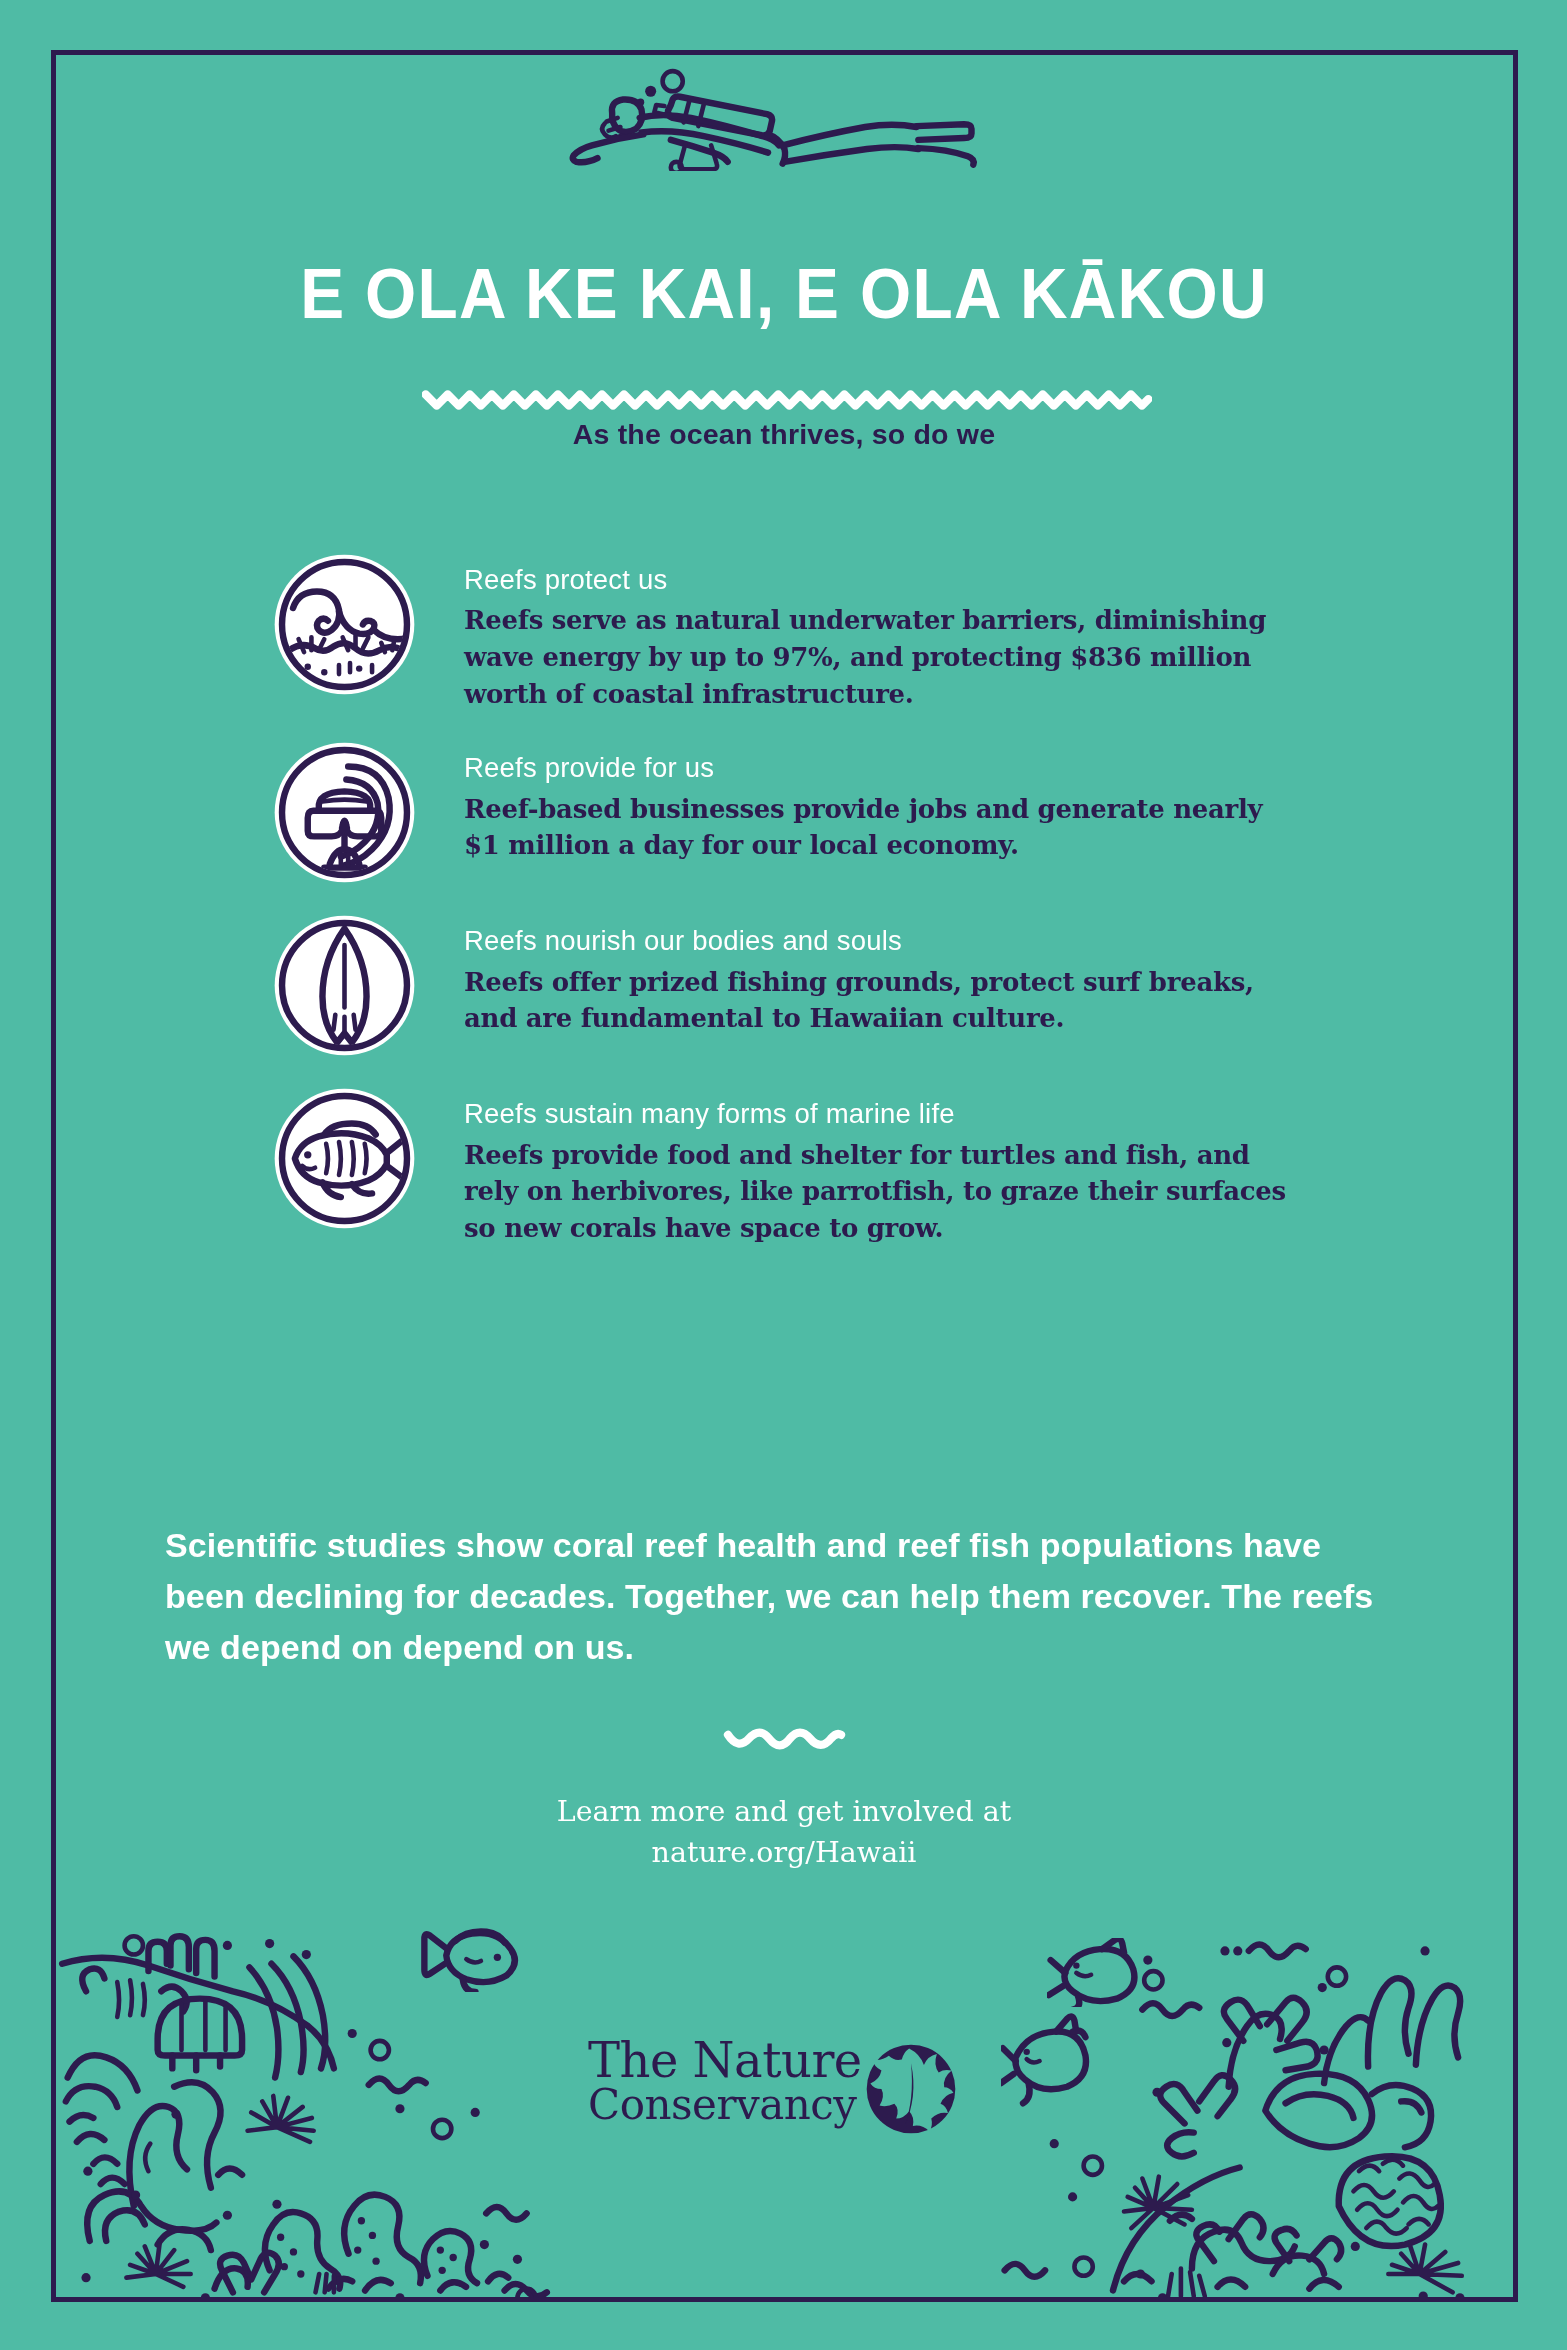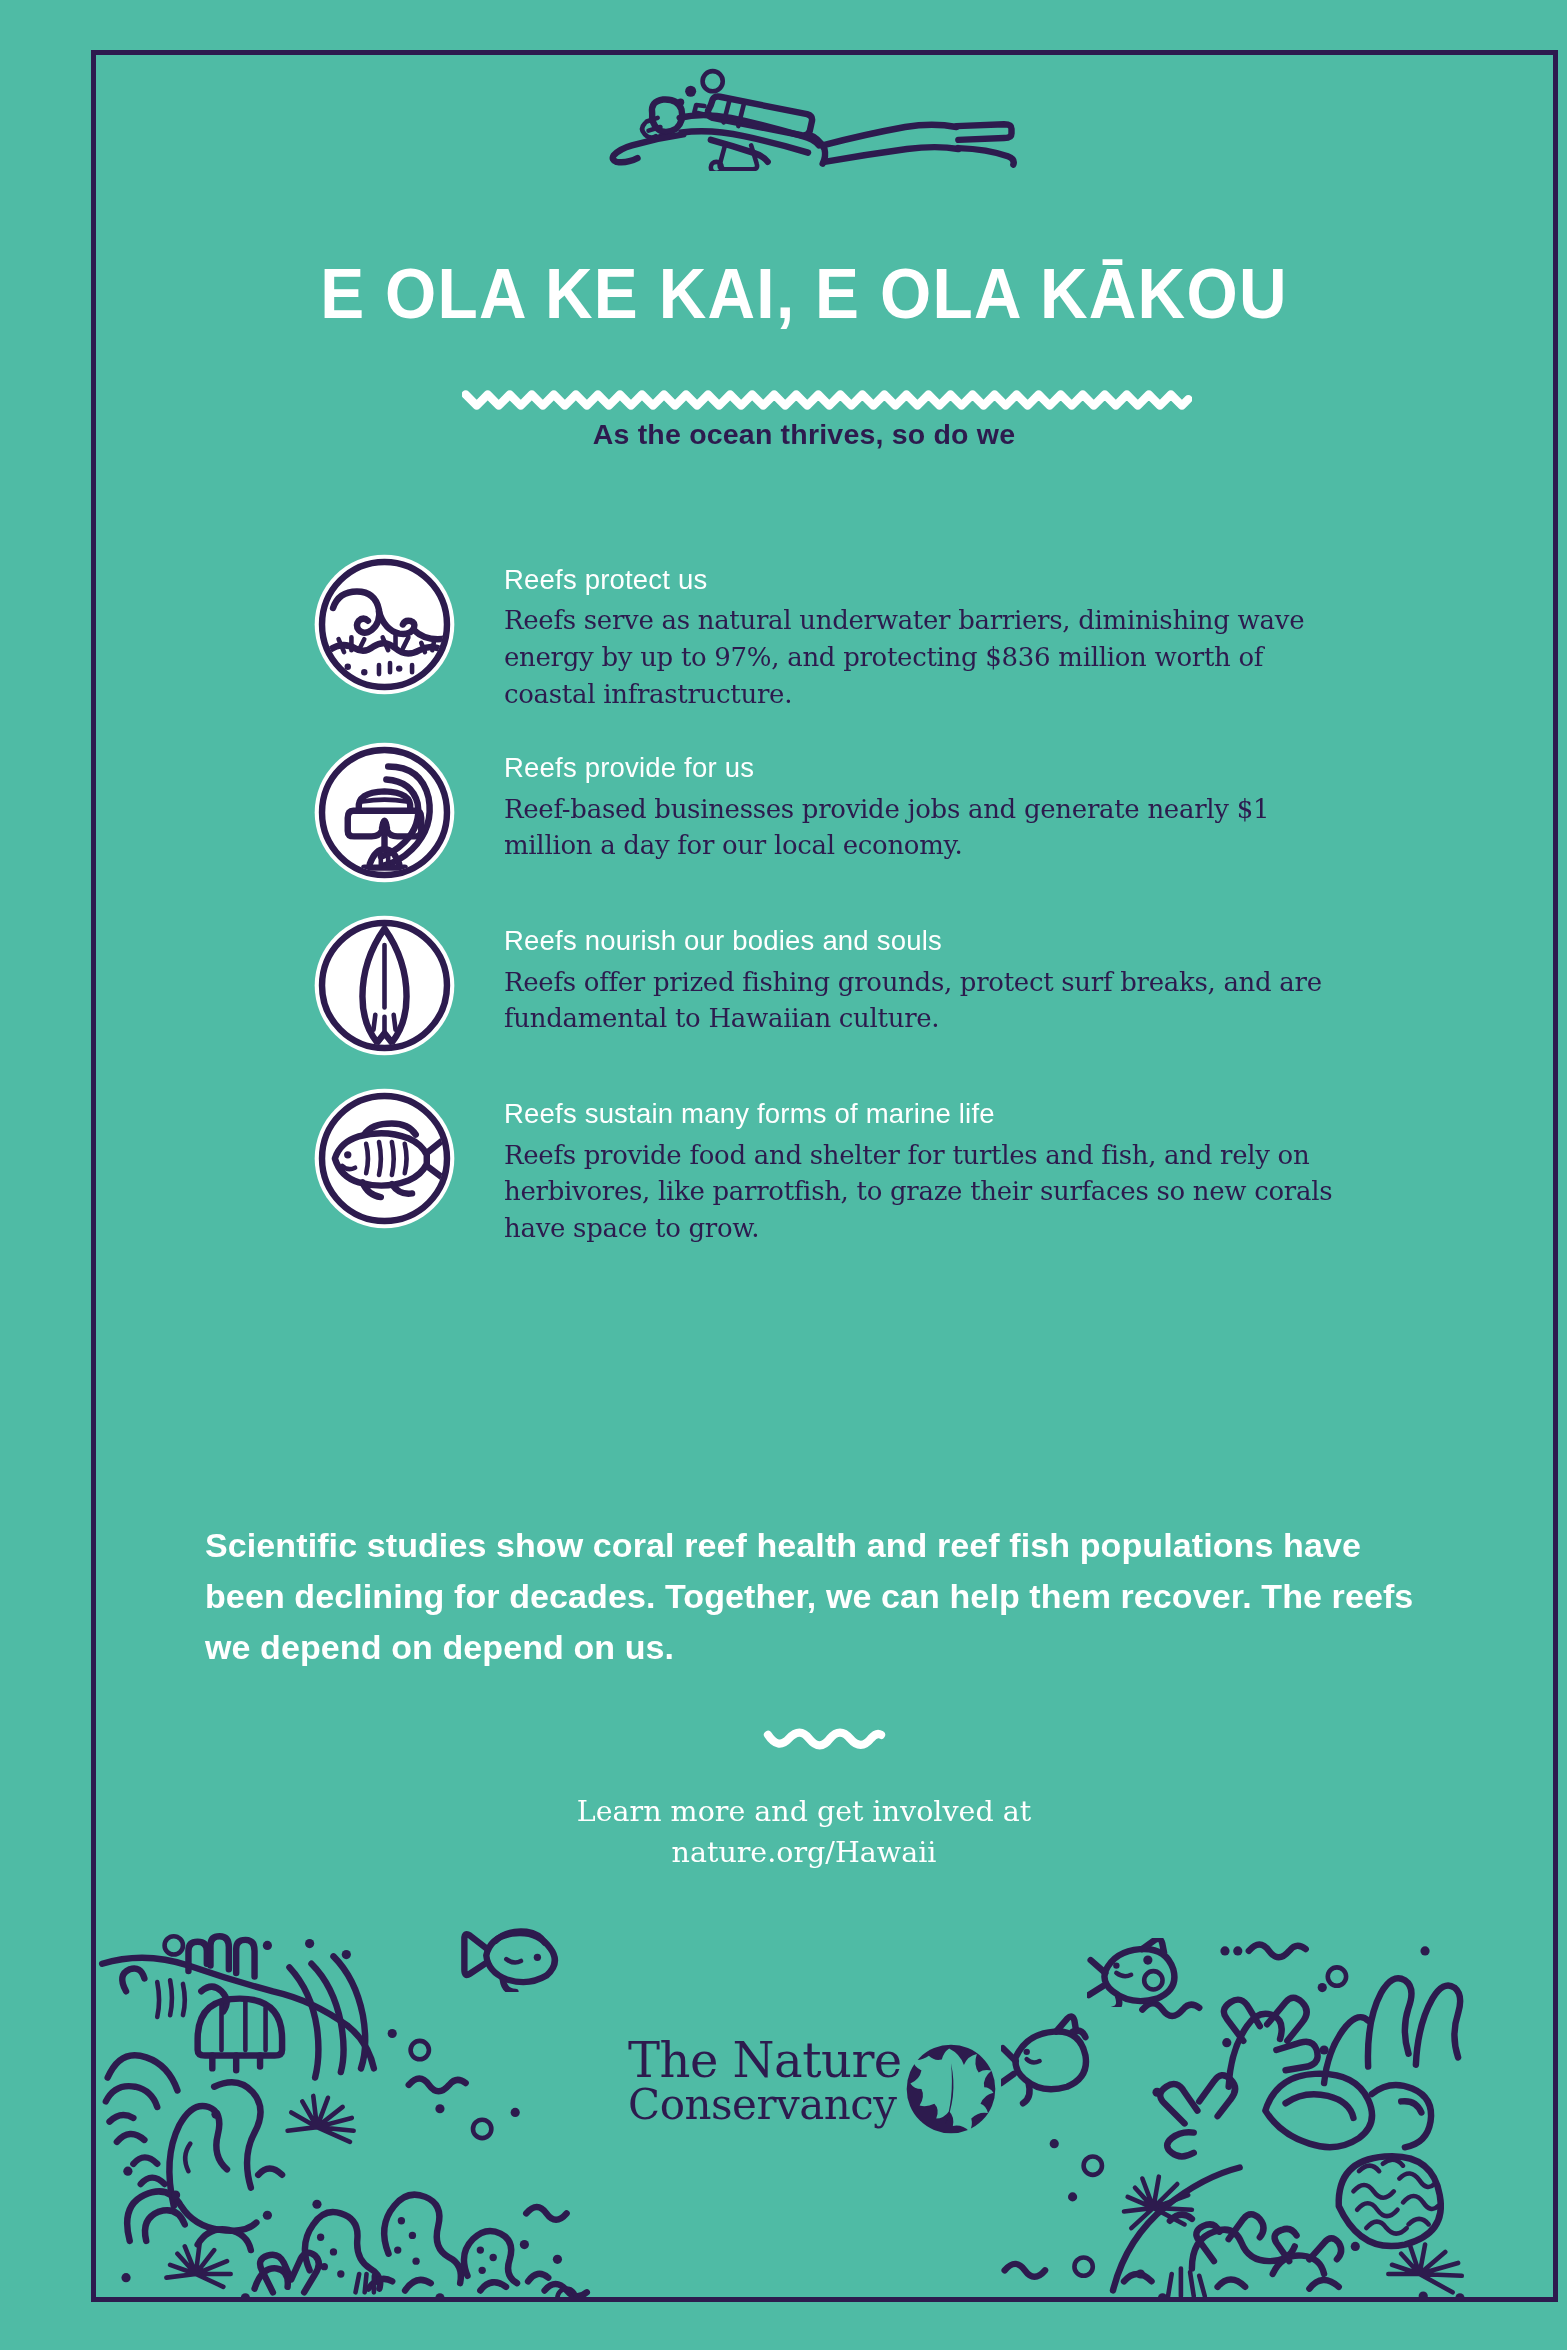--- a/index.html
+++ b/index.html
@@ -12,21 +12,20 @@
     height: 2351px;
     position: relative;
     overflow: hidden;
     font-family: "Liberation Sans", sans-serif;
   }
 
   .poster {
     position: absolute;
     inset: 0;
     background: #4FBBA5;
-    margin-left: 40px;
   }
 
   .frame {
     position: absolute;
     left: 51px;
     top: 50px;
     width: 1467px;
     height: 2252px;
     border: 5.5px solid #2D1B4E;
     box-sizing: border-box;
@@ -107,21 +106,21 @@
     font-weight: normal;
     letter-spacing: 0.2px;
     margin-bottom: 6.4px;
     font-family: "Liberation Sans Narrow", "Liberation Sans", sans-serif;
   }
   .block-body {
     color: #2D1B4E;
     font-size: 26px;
     line-height: 1.42;
     font-family: "DejaVu Serif", "Liberation Serif", serif;
-    font-weight: 400;
+    font-weight: 700;
     letter-spacing: -0.3px;
   }
 
   
   .closing {
     position: absolute;
     left: 165px;
     top: 1520px;
     width: 1240px;
     color: #FFFFFF;

